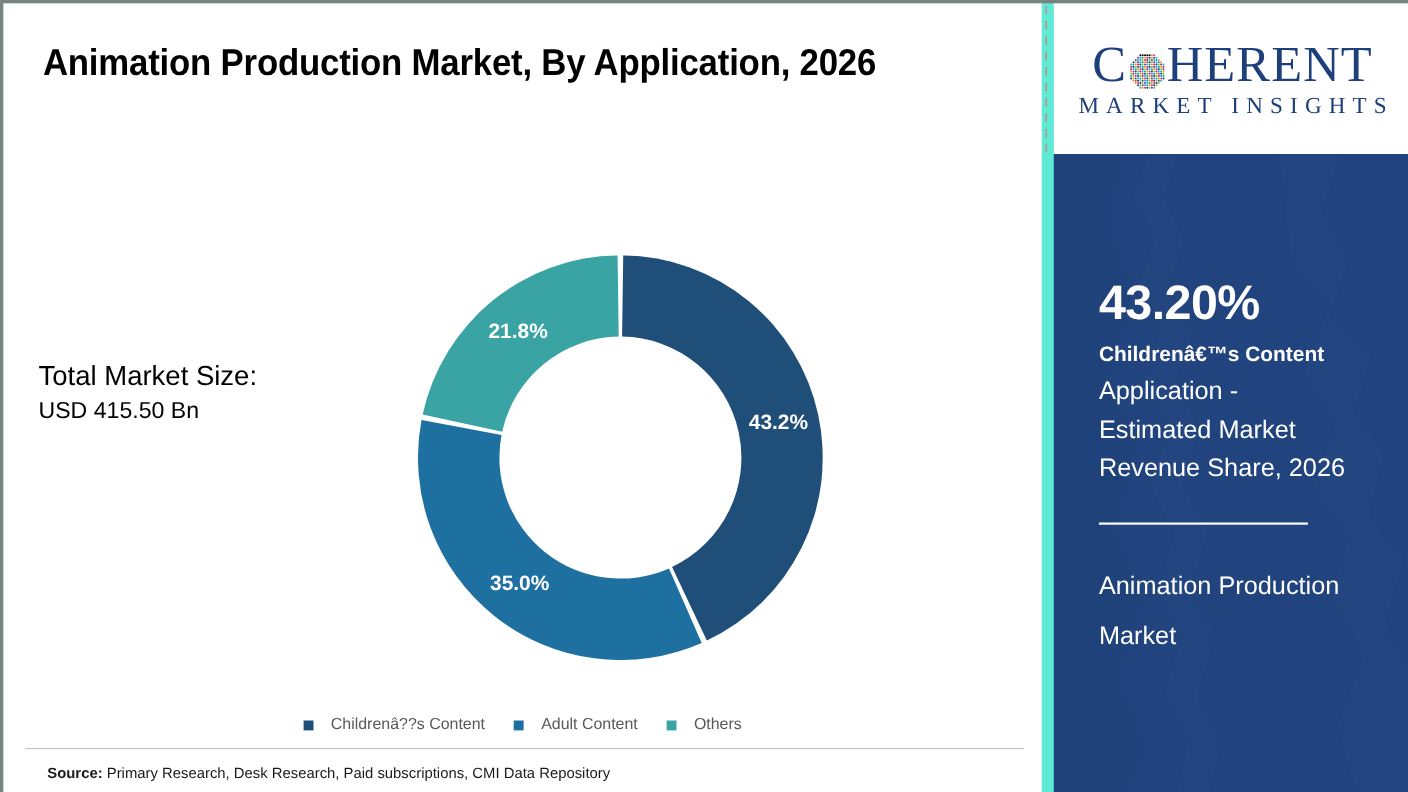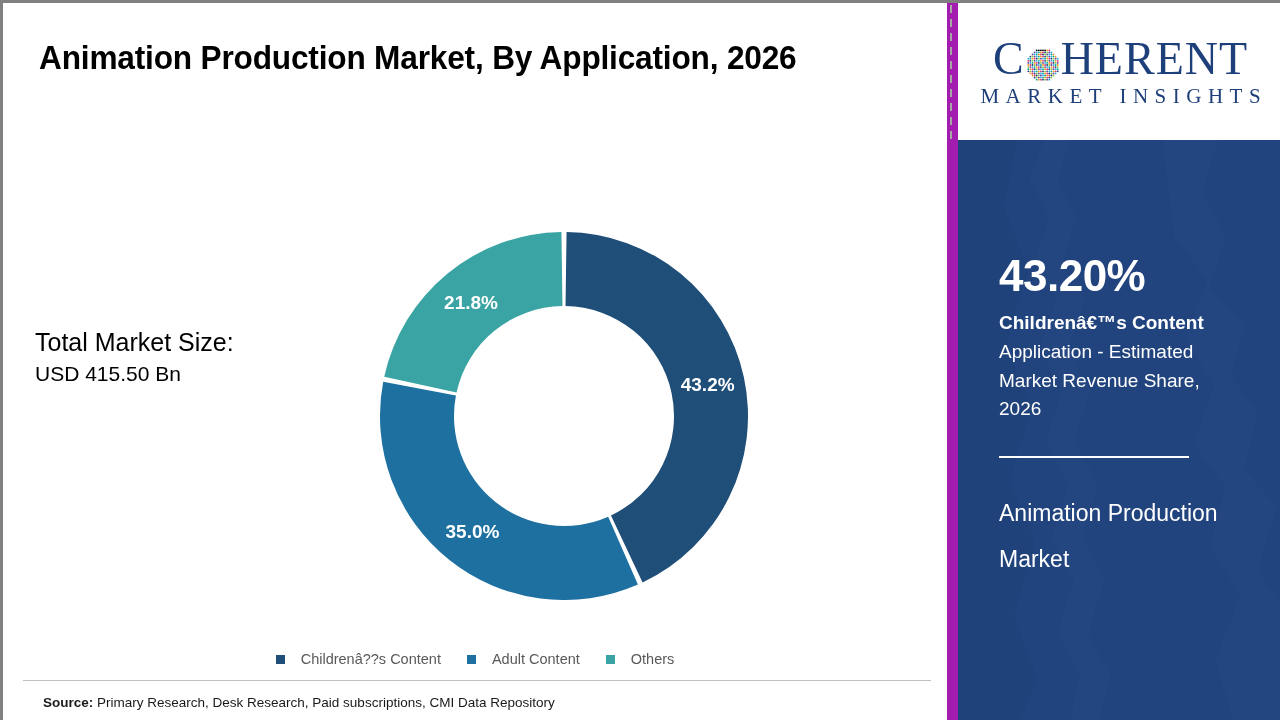--- a/index.html
+++ b/index.html
@@ -9,21 +9,21 @@
     background: #ffffff;
   }
   body {
     font-family: "Liberation Sans", "DejaVu Sans", sans-serif;
   }
   #page {
     position: relative;
     width: 1280px;
     height: 720px;
     overflow: hidden;
-    background: #a21caf;
+    background: #5eead4;
     box-sizing: border-box;
     border-top: 3px solid #808080;
     border-left: 3px solid #808080;
   }
 
   
   #left-panel {
     position: absolute;
     left: 0; top: 0;
     width: 944px;
@@ -216,21 +216,21 @@
     letter-spacing: -0.5px;
   }
   #stat-title {
     margin-top: 13px;
     font-size: 19px;
     font-weight: bold;
     line-height: 1.3;
   }
   #stat-desc {
     margin-top: 2px;
-    font-size: 19px;
+    font-size: 23px;
     font-weight: normal;
     line-height: 1.52;
     width: 232px;
   }
   #panel-rule {
     margin-top: 32px;
     width: 190px;
     height: 2px;
     background: #ffffff;
   }

